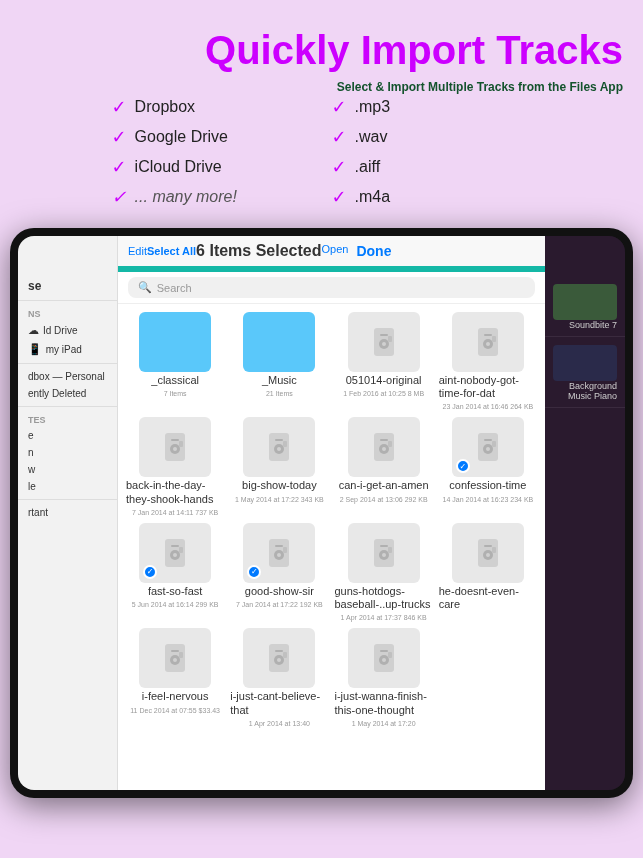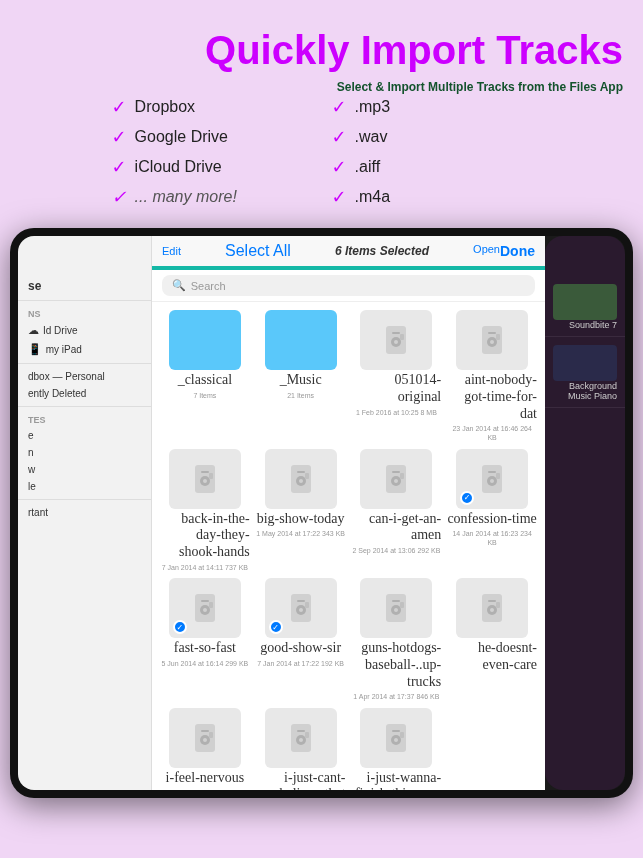--- a/index.html
+++ b/index.html
@@ -68,21 +68,21 @@
     .device-screen {
       background: #1a1a1a;
       border-radius: 16px;
       height: 100%;
       overflow: hidden;
       display: flex;
     }
 
     
     .sidebar {
-      width: 134px;
+      width: 100px;
       background: #f2f2f2;
       border-right: 1px solid #ddd;
       padding-top: 40px;
       flex-shrink: 0;
     }
     .sidebar-heading {
       font-size: 9px;
       font-weight: 700;
       color: #999;
       padding: 4px 10px 2px;
@@ -104,21 +104,20 @@
       background: #ddd;
       margin: 4px 0;
     }
 
     
     .right-panel {
       width: 80px;
       background: #2a1a2e;
       flex-shrink: 0;
       padding-top: 40px;
-      border-radius: 18px;
     }
     .right-panel-item {
       padding: 6px 8px;
       border-bottom: 1px solid #3a2a3e;
     }
     .right-panel-label {
       font-size: 9px;
       color: #ccc;
       text-align: right;
     }
@@ -134,42 +133,41 @@
       flex: 1;
       background: white;
       display: flex;
       flex-direction: column;
     }
 
     
     .fb-topbar {
       display: flex;
       align-items: center;
-      justify-content: space-between;
       padding: 6px 10px;
-      border-bottom: 4px solid #14b8a6;
+      border-bottom: 6px solid #14b8a6;
       background: #f8f8f8;
     }
     .fb-edit-btn {
       font-size: 11px;
       color: #007aff;
     }
     .fb-select-all-btn {
+      font-size: 11px;
+      color: #007aff;
+      font-weight: 700;
+    }
+    .fb-title {
       font-size: 16px;
-      color: #007aff;
-      font-weight: 400;
-    }
-    .fb-title {
-      font-size: 12px;
       font-weight: 600;
       color: #333;
-      font-style: italic;
     }
     .fb-action-btns {
       display: flex;
+      gap: 8px;
     }
     .fb-open-btn {
       font-size: 11px;
       color: #007aff;
     }
     .fb-done-btn {
       font-size: 14px;
       color: #007aff;
       font-weight: 600;
     }
@@ -240,26 +238,25 @@
       background: #007aff;
       border-radius: 50%;
       border: 2px solid white;
       display: flex;
       align-items: center;
       justify-content: center;
       font-size: 8px;
       color: white;
     }
     .file-name {
-      font-size: 14px;
+      font-size: 11px;
       color: #333;
-      text-align: right;
+      text-align: left;
       font-weight: 500;
       line-height: 1.2;
-      font-family: Liberation Serif, serif;
     }
     .file-meta {
       font-size: 7px;
       color: #999;
       text-align: center;
       line-height: 1.3;
     }
   </style>
 </head>
 <body>

